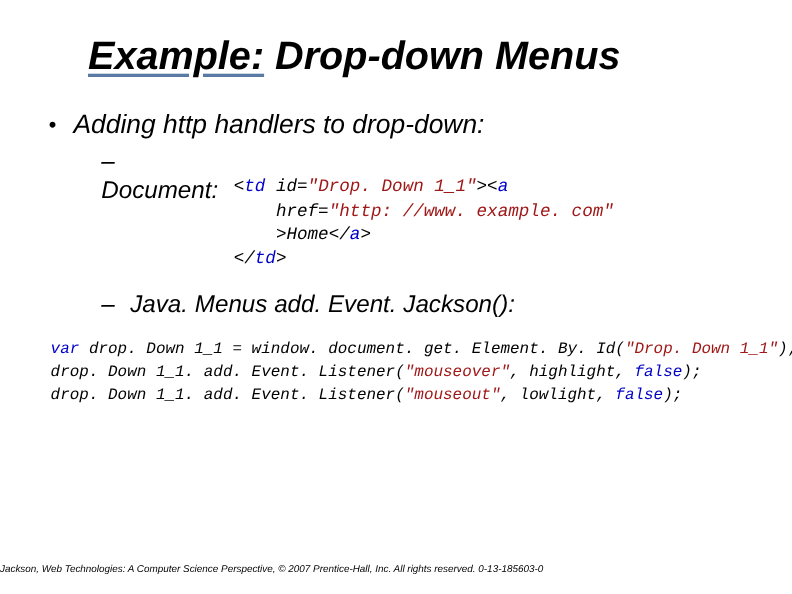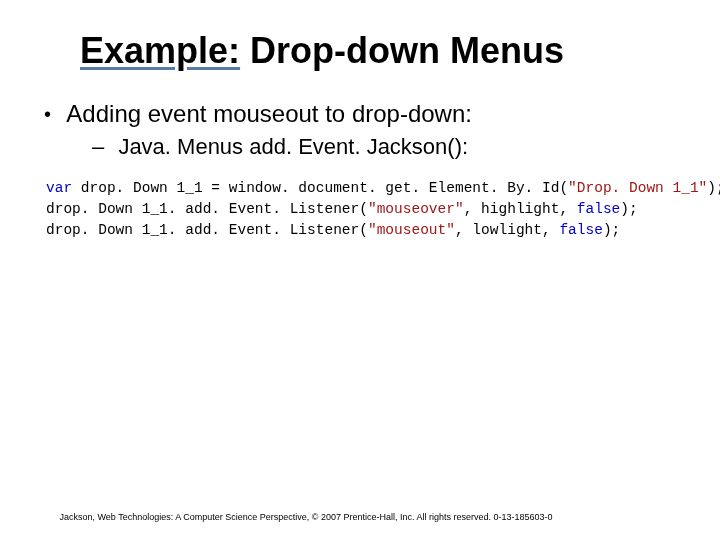--- a/index.html
+++ b/index.html
@@ -1,17 +1,17 @@
 <!DOCTYPE html>
 <html><head>
 <meta charset="utf-8">
 <style>
   * { margin: 0; padding: 0; box-sizing: border-box; }
   html, body { width: 720px; height: 540px; background: #fff; font-family: Arial, Helvetica, sans-serif; color: #000; }
-  .slide { width: 612px; height: 540px; position: relative; padding: 20px 40px 0 40px; }
+  .slide { width: 612px; height: 540px; position: relative; padding: 20px 40px 0 40px; font-style: italic; }
   .title { font-size: 36px; margin: 10px 0 28px 40px; }
   .title .underlined { text-decoration: underline; text-decoration-color: #5b7aa3; text-underline-offset: 4px; }
   .bullets { list-style: none; margin-left: 4px; }
   .bullets > li { font-size: 24px; margin-bottom: 8px; }
   .bullets > li::before { content: "•"; margin-right: 10px; font-size: 20px; vertical-align: 1px; }
   .sublist { list-style: none; margin-left: 48px; margin-top: 6px; }
   .sublist > li { font-size: 22px; margin-bottom: 18px; }
   .sublist > li::before { content: "–"; margin-right: 8px; }
   .sub-row { display: flex; align-items: flex-start; gap: 14px; }
   .sub-label { white-space: nowrap; }
@@ -30,39 +30,48 @@
     color: #000;
     margin: 6px 0 0 6px;
   }
   .kw { color: #0000c8; }
   .str { color: #a01818; }
   .footer {
     position: absolute;
     bottom: 18px;
     left: 0;
     width: 100%;
-    text-align: center;
+    text-align: left;
     font-size: 9px;
     color: #000;
   }
 </style>
 </head>
 <body>
 
 <div class="slide">
 
   <h1 class="title">
     <span class="underlined">Example:</span><span> Drop-down Menus</span>
   </h1>
 
   <ul class="bullets">
     <li>
-      <span>Adding event mouseout to drop-down:</span>
+      <span>Adding http handlers to drop-down:</span>
       <ul class="sublist">
 
+        <li>
+          <div class="sub-row">
+            <span class="sub-label">Document:</span>
+            <div class="code-inline">&lt;<span class="kw">td</span> id=<span class="str">"Drop. Down 1_1"</span>&gt;&lt;<span class="kw">a</span>
+    href=<span class="str">"http: //www. example. com"</span>
+    &gt;Home&lt;/<span class="kw">a</span>&gt;
+&lt;/<span class="kw">td</span>&gt;</div>
+          </div>
+        </li>
 
         <li>
           <span>Java. Menus </span><span>add. Event. Jackson()</span><span>:</span>
         </li>
 
       </ul>
     </li>
   </ul>
 
   <div class="code-block"><span class="kw">var</span> drop. Down 1_1 = window. document. get. Element. By. Id(<span class="str">"Drop. Down 1_1"</span>);

